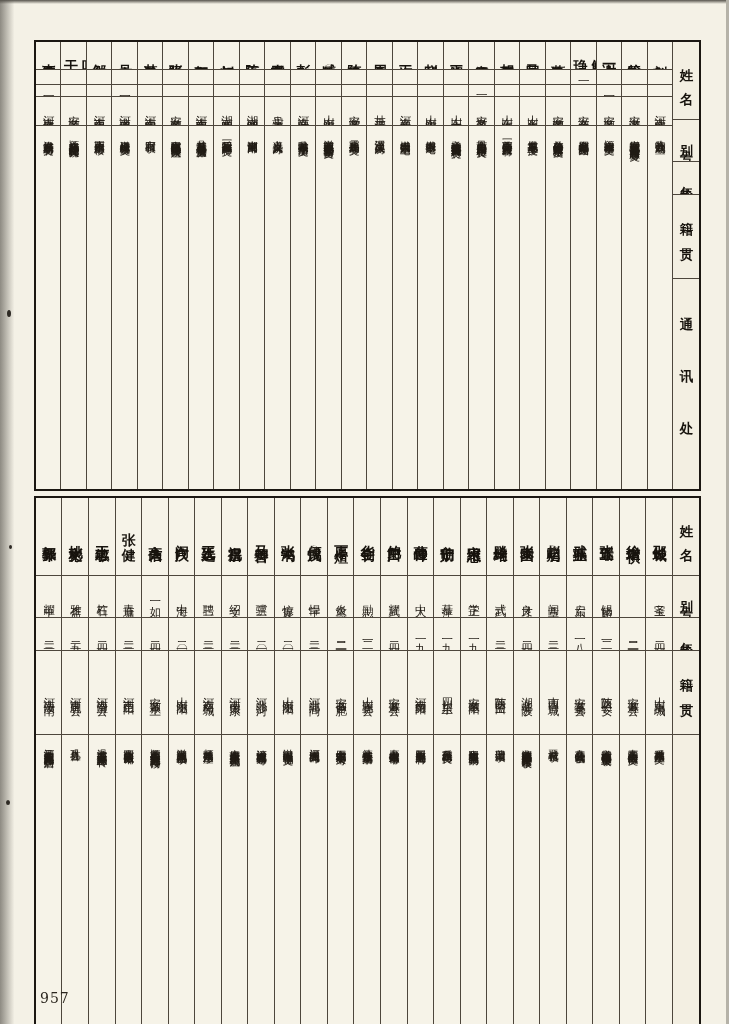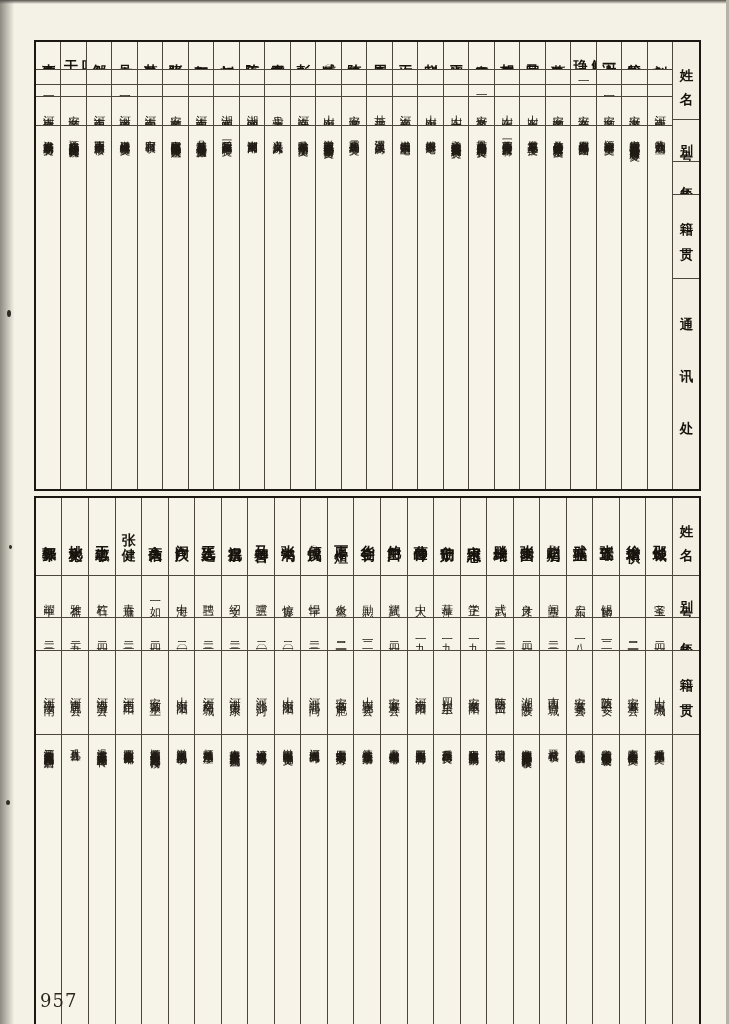--- a/index.html
+++ b/index.html
@@ -53,21 +53,21 @@
   .f-addr  { font-size:10.5px; line-height:1.12; letter-spacing:0.5px; height:100%; }
 
   .hd { font-weight:bold; color:#17130d; }
   .hd-name  { font-size:13.5px; letter-spacing:24px; }
   .hd-hao   { font-size:13px;   letter-spacing:7px; }
   .hd-age   { font-size:12.5px; letter-spacing:2px; }
   .hd-place { font-size:13.5px; letter-spacing:26px; }
   .hd-addr  { font-size:13.5px; letter-spacing:52px; height:auto; }
   .head .r-addr { display:grid; place-items:center; padding:0; }
 
-  .pageno { position:absolute; left:40px; top:990px; font-size:18px; color:#2b261e;
+  .pageno { position:absolute; left:40px; top:990px; font-size:14px; color:#2b261e;
             letter-spacing:1px; font-family:"DejaVu Serif","Liberation Serif",serif; }
 </style>
 </head>
 <body>
 
 <div class="page">
   <div class="scan-left"></div>
   <div class="scan-top"></div>
   <div class="scan-right"></div>
   <div class="speck s1"></div>

